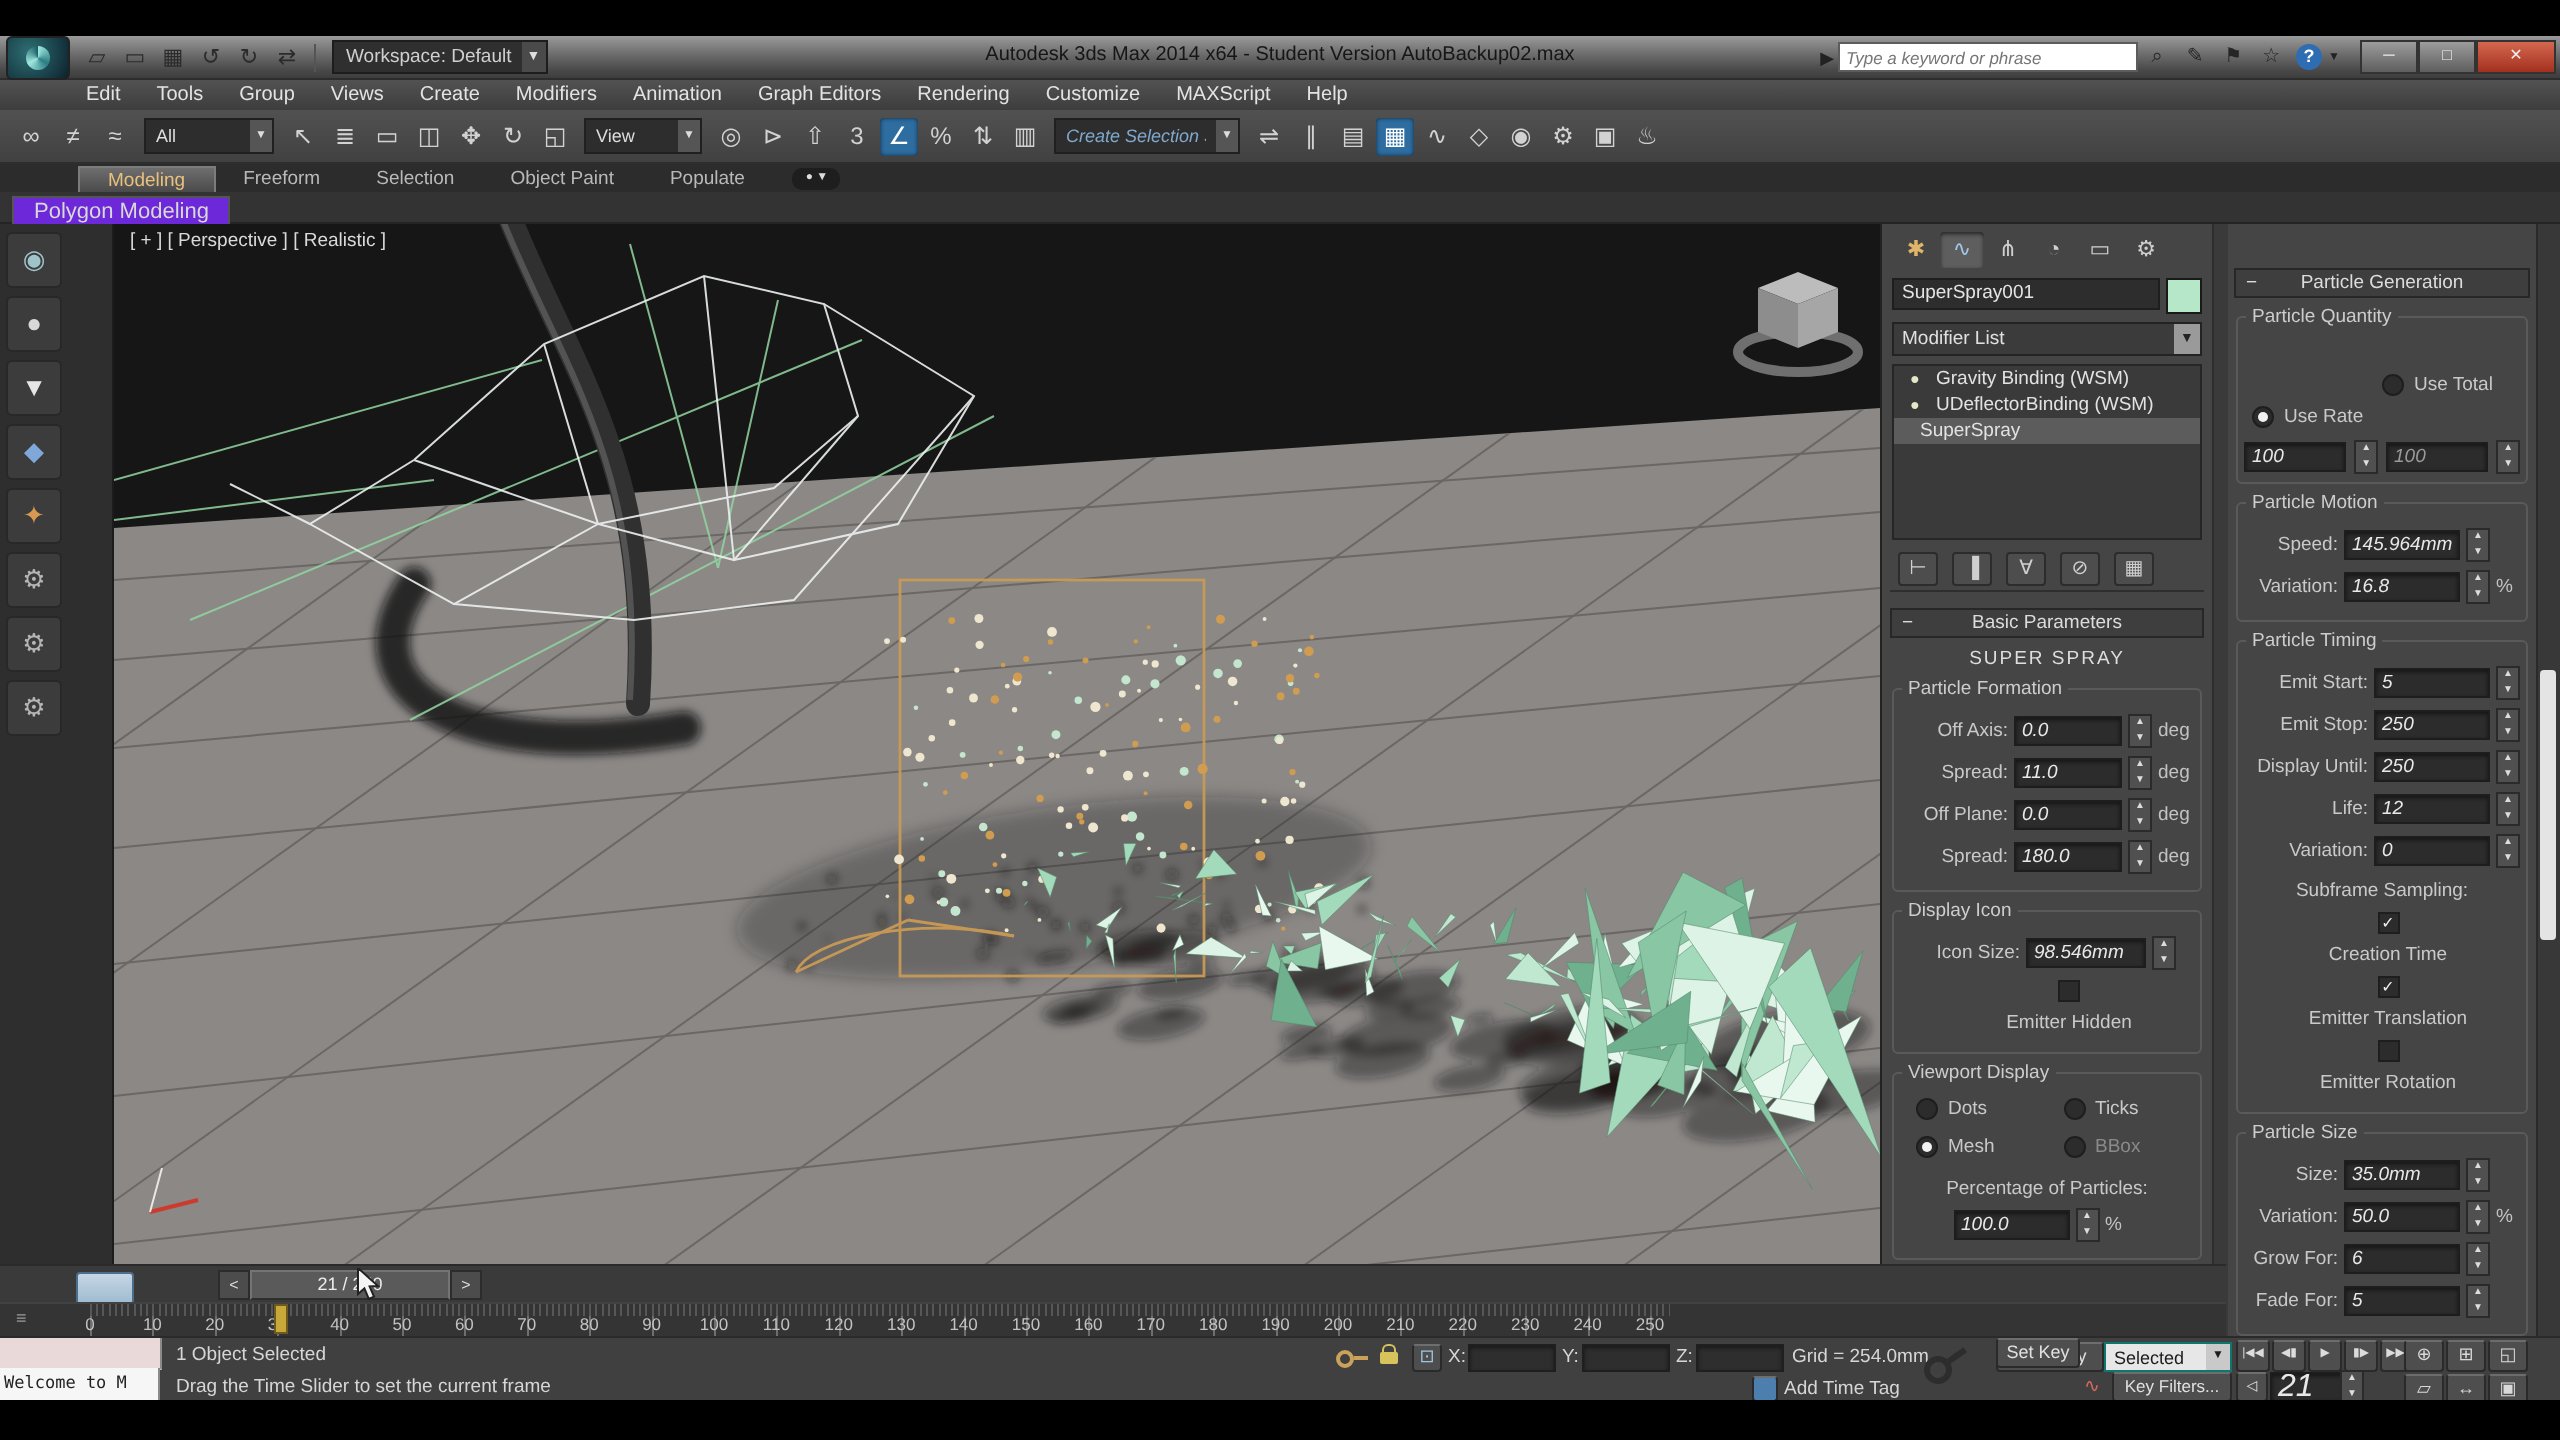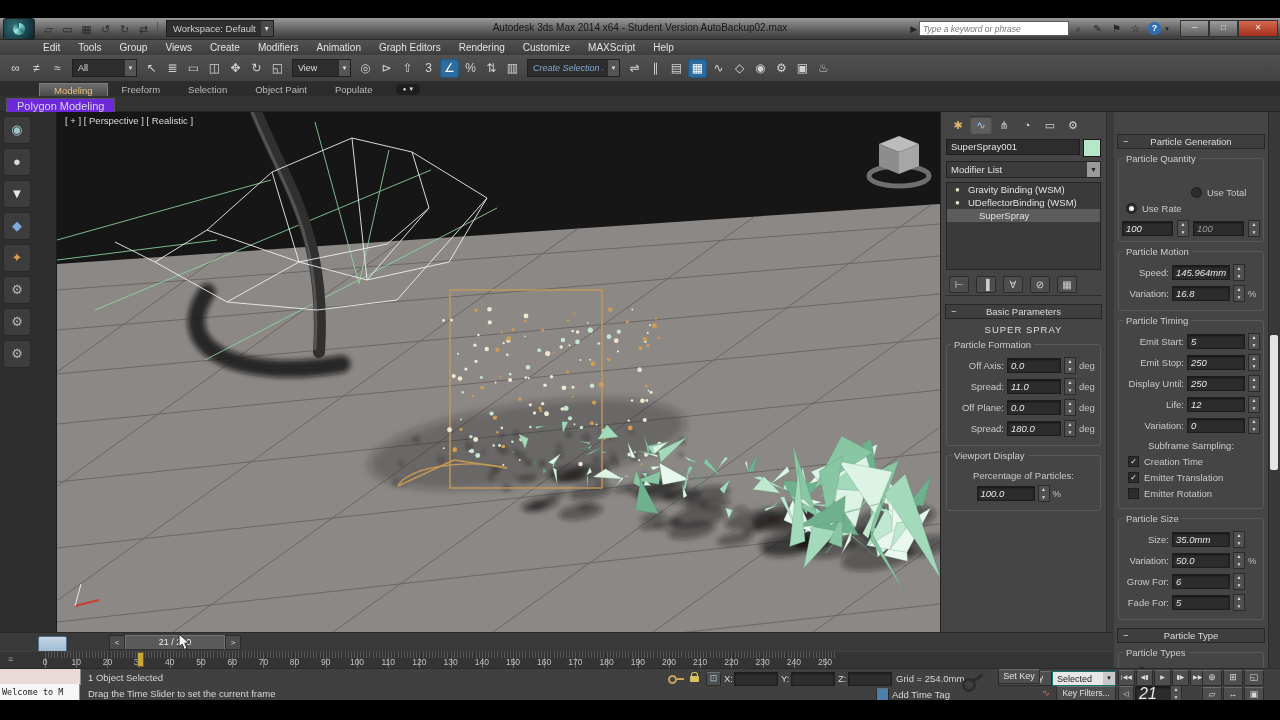--- a/index.html
+++ b/index.html
@@ -101,21 +101,21 @@
   .groupbox{border:1px solid #5a5a5a;border-radius:3px;margin:9px 1px 6px;padding:8px 3px 4px;position:relative;}
   .gb-title{position:absolute;top:-6px;left:4px;background:#454545;padding:0 3px;color:#cdcdcd;font-size:9.5px;}
   .prow{display:flex;align-items:center;gap:3px;margin:4px 0;}
   .plabel{flex:1;text-align:right;color:#c9c9c9;}
   .pfield{width:46px;background:#2c2c2c;border:1px solid #1d1d1d;box-shadow:inset 0 1px 2px rgba(0,0,0,.55);
     color:#e8e8e8;height:13px;line-height:13px;padding:0 3px;font-style:italic;overflow:hidden;white-space:nowrap;}
   .pfield.dim{color:#9a9a9a;}
   .spin{width:10px;height:15px;display:flex;flex-direction:column;background:#505050;border:1px solid #2a2a2a;}
   .spin i{flex:1;font-size:5px;line-height:7px;color:#ddd;text-align:center;font-style:normal;}
   .punit{width:18px;color:#c2c2c2;}
-  .crow{display:flex;align-items:center;gap:5px;margin:5px 0 5px 6px;}
+  .crow{display:flex;align-items:center;gap:5px;margin:5px 0 5px 6px;flex-direction:column;}
   .chk{width:9px;height:9px;background:#2c2c2c;border:1px solid #1e1e1e;color:#f0f0f0;font-size:8px;
     line-height:9px;text-align:center;}
   .crow.checked .chk:after{content:"✓";}
   .rrow{display:flex;align-items:center;gap:5px;}
   .radio{width:9px;height:9px;border-radius:50%;background:#2c2c2c;border:1px solid #1e1e1e;position:relative;flex:none;}
   .rrow.active .radio:after{content:"";position:absolute;left:2px;top:2px;width:5px;height:5px;border-radius:50%;background:#f2f2f2;}
   .rrow.disabled{color:#8a8a8a;}
   .two-col{display:flex;flex-wrap:wrap;}
   .two-col .rrow{width:50%;margin:4px 0;box-sizing:border-box;padding-left:8px;}
   .center-label{text-align:center;margin:6px 0 2px;color:#c9c9c9;}
@@ -761,21 +761,21 @@
         <div class="stack-row" style="padding-left: 8px;">
           <span class="bulb">●</span>
           <span>Gravity Binding (WSM)</span>
         </div>
 
         <div class="stack-row" style="padding-left: 8px;">
           <span class="bulb">●</span>
           <span>UDeflectorBinding (WSM)</span>
         </div>
 
-        <div class="stack-row active" style="padding-left: 19px;">
+        <div class="stack-row active" style="padding-left: 0;">
           <span class="bulb"></span>
           <span>SuperSpray</span>
         </div>
       </div>
     <div class="stack-tools">
 
     <span class="stk-btn">⊢</span>
         <span class="stk-btn">▐</span>
         <span class="stk-btn">∀</span>
         <span class="stk-btn">⊘</span>
@@ -827,23 +827,61 @@
             <span class="pfield">180.0</span>
             <span class="spin">
               <i>▲</i>
               <i>▼</i>
             </span>
             <span class="punit">deg</span>
           </div>
         </div>
     </div>
 
+    <div class="groupbox">
+      <span class="gb-title">Display Icon</span>
+      <div class="prow">
+        <span class="plabel">Icon Size:</span>
+        <span class="pfield" style="width:52px;">98.546mm</span>
+        <span class="spin">
+            <i>▲</i>
+            <i>▼</i>
+          </span>
+        <span class="punit" style="width:6px;"></span>
+      </div>
+      <div class="crow" style="margin-left:22px;">
+        <span class="chk"></span>
+        <span>Emitter Hidden</span>
+      </div>
+    </div>
 
     <div class="groupbox">
       <span class="gb-title">Viewport Display</span>
+      <div class="two-col">
+
+          <div class="rrow">
+            <span class="radio"></span>
+            <span>Dots</span>
+          </div>
+
+          <div class="rrow">
+            <span class="radio"></span>
+            <span>Ticks</span>
+          </div>
+
+          <div class="rrow active">
+            <span class="radio"></span>
+            <span>Mesh</span>
+          </div>
+
+          <div class="rrow disabled">
+            <span class="radio"></span>
+            <span>BBox</span>
+          </div>
+        </div>
       <div class="center-label">Percentage of Particles:</div>
       <div class="prow" style="justify-content:center;">
         <span class="pfield" style="width:50px;">100.0</span>
         <span class="spin">
             <i>▲</i>
             <i>▼</i>
           </span>
         <span class="punit">%</span>
       </div>
     </div>

